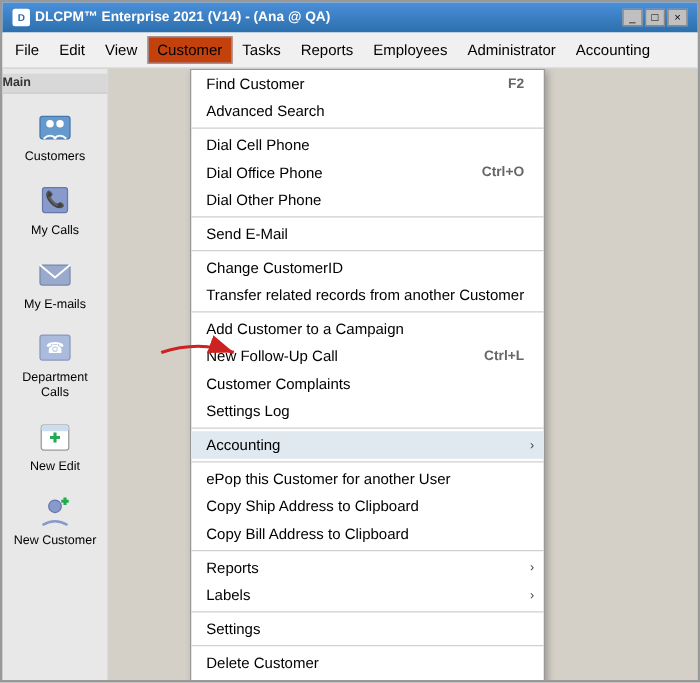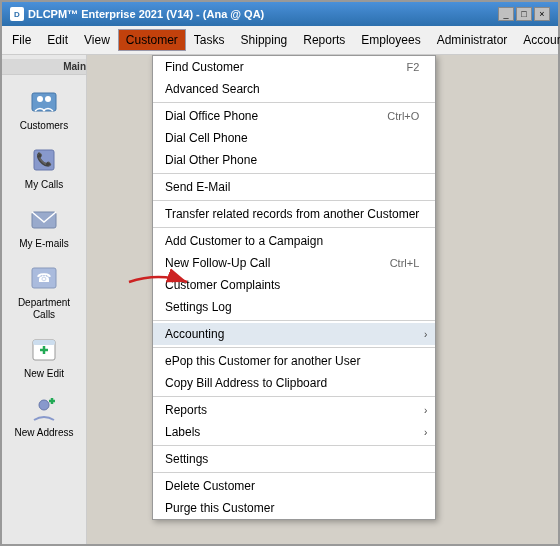--- a/index.html
+++ b/index.html
@@ -110,21 +110,21 @@
       align-items: center;
       padding: 4px 0;
       gap: 2px;
       overflow: hidden;
     }
     .sidebar-section-label {
       font-size: 10px;
       font-weight: bold;
       color: #333;
       padding: 2px 0;
-      text-align: right;
+      text-align: left;
       width: 100%;
       background: #d8d8d8;
       border-bottom: 1px solid #ccc;
       margin-bottom: 2px;
     }
     .sidebar-item {
       display: flex;
       flex-direction: column;
       align-items: center;
       width: 78px;
@@ -185,20 +185,21 @@
     }
     .dropdown-separator {
       height: 1px;
       background: #d0d0d0;
       margin: 2px 0;
     }
     .dropdown-shortcut {
       font-size: 11px;
       color: #666;
       margin-left: 20px;
+      font-weight: bold;
     }
     .dropdown-arrow {
       font-size: 10px;
       color: #444;
     }
 
     
     .red-arrow {
       position: absolute;
       left: 32px;
@@ -228,21 +229,20 @@
       <div class="title-btn">×</div>
     </div>
   </div>
 
   <div class="menu-bar">
     <div class="menu-item">File</div>
     <div class="menu-item">Edit</div>
     <div class="menu-item">View</div>
     <div class="menu-item active">Customer</div>
     <div class="menu-item">Tasks</div>
-    <div class="menu-item">Shipping</div>
     <div class="menu-item">Reports</div>
     <div class="menu-item">Employees</div>
     <div class="menu-item">Administrator</div>
     <div class="menu-item">Accounting</div>
 
   </div>
 
   <div class="content-area">
 
     <div class="sidebar">
@@ -306,21 +306,21 @@
 
       <div class="sidebar-item">
         <div class="sidebar-icon">
           <svg class="icon-svg" viewBox="0 0 32 32" fill="none">
             <circle cx="16" cy="13" r="5" fill="#8899cc" stroke="#6677aa" stroke-width="1"></circle>
             <path d="M6 28 Q16 22 26 28" stroke="#8899cc" stroke-width="2" fill="none"></path>
             <line x1="24" y1="6" x2="24" y2="12" stroke="#22aa55" stroke-width="2.5"></line>
             <line x1="21" y1="9" x2="27" y2="9" stroke="#22aa55" stroke-width="2.5"></line>
           </svg>
         </div>
-        <div class="sidebar-label">New Address</div>
+        <div class="sidebar-label">New Customer</div>
       </div>
 
     </div>
 
     <div class="main-area">
 
       <div class="red-arrow">
         <svg width="80" height="30" viewBox="0 0 80 30">
           <defs>
             <marker id="arrowhead" markerWidth="8" markerHeight="6" refX="8" refY="3" orient="auto">
@@ -337,38 +337,41 @@
           <span>Find Customer</span>
           <span class="dropdown-shortcut">F2</span>
         </div>
 
         <div class="dropdown-item">
           <span>Advanced Search</span>
         </div>
         <div class="dropdown-separator"></div>
 
         <div class="dropdown-item">
+          <span>Dial Cell Phone</span>
+        </div>
+
+        <div class="dropdown-item">
           <span>Dial Office Phone</span>
           <span class="dropdown-shortcut">Ctrl+O</span>
         </div>
 
         <div class="dropdown-item">
-          <span>Dial Cell Phone</span>
-        </div>
-
-        <div class="dropdown-item">
           <span>Dial Other Phone</span>
         </div>
         <div class="dropdown-separator"></div>
 
         <div class="dropdown-item">
           <span>Send E-Mail</span>
         </div>
         <div class="dropdown-separator"></div>
 
+        <div class="dropdown-item">
+          <span>Change CustomerID</span>
+        </div>
 
         <div class="dropdown-item">
           <span>Transfer related records from another Customer</span>
         </div>
         <div class="dropdown-separator"></div>
 
         <div class="dropdown-item">
           <span>Add Customer to a Campaign</span>
         </div>
 
@@ -389,20 +392,23 @@
         <div class="dropdown-item accounting-item with-arrow">
           <span>Accounting</span>
           <span class="dropdown-arrow">›</span>
         </div>
         <div class="dropdown-separator"></div>
 
         <div class="dropdown-item">
           <span>ePop this Customer for another User</span>
         </div>
 
+        <div class="dropdown-item">
+          <span>Copy Ship Address to Clipboard</span>
+        </div>
 
         <div class="dropdown-item">
           <span>Copy Bill Address to Clipboard</span>
         </div>
         <div class="dropdown-separator"></div>
 
         <div class="dropdown-item with-arrow">
           <span>Reports</span>
           <span class="dropdown-arrow">›</span>
         </div>

